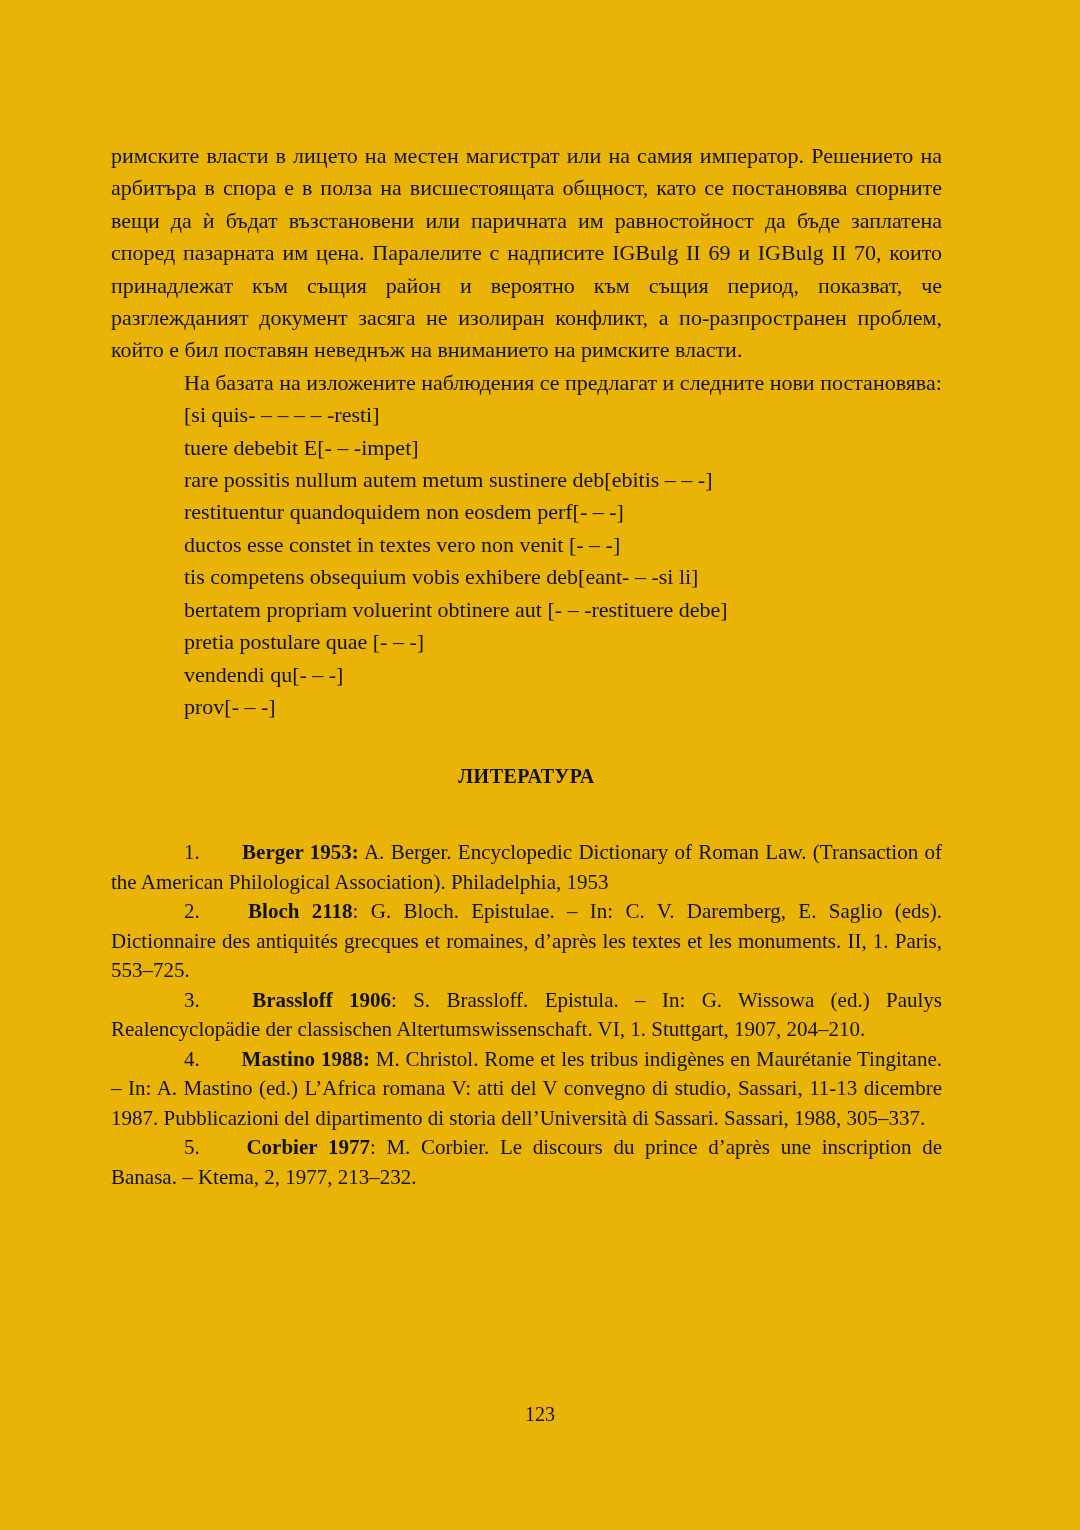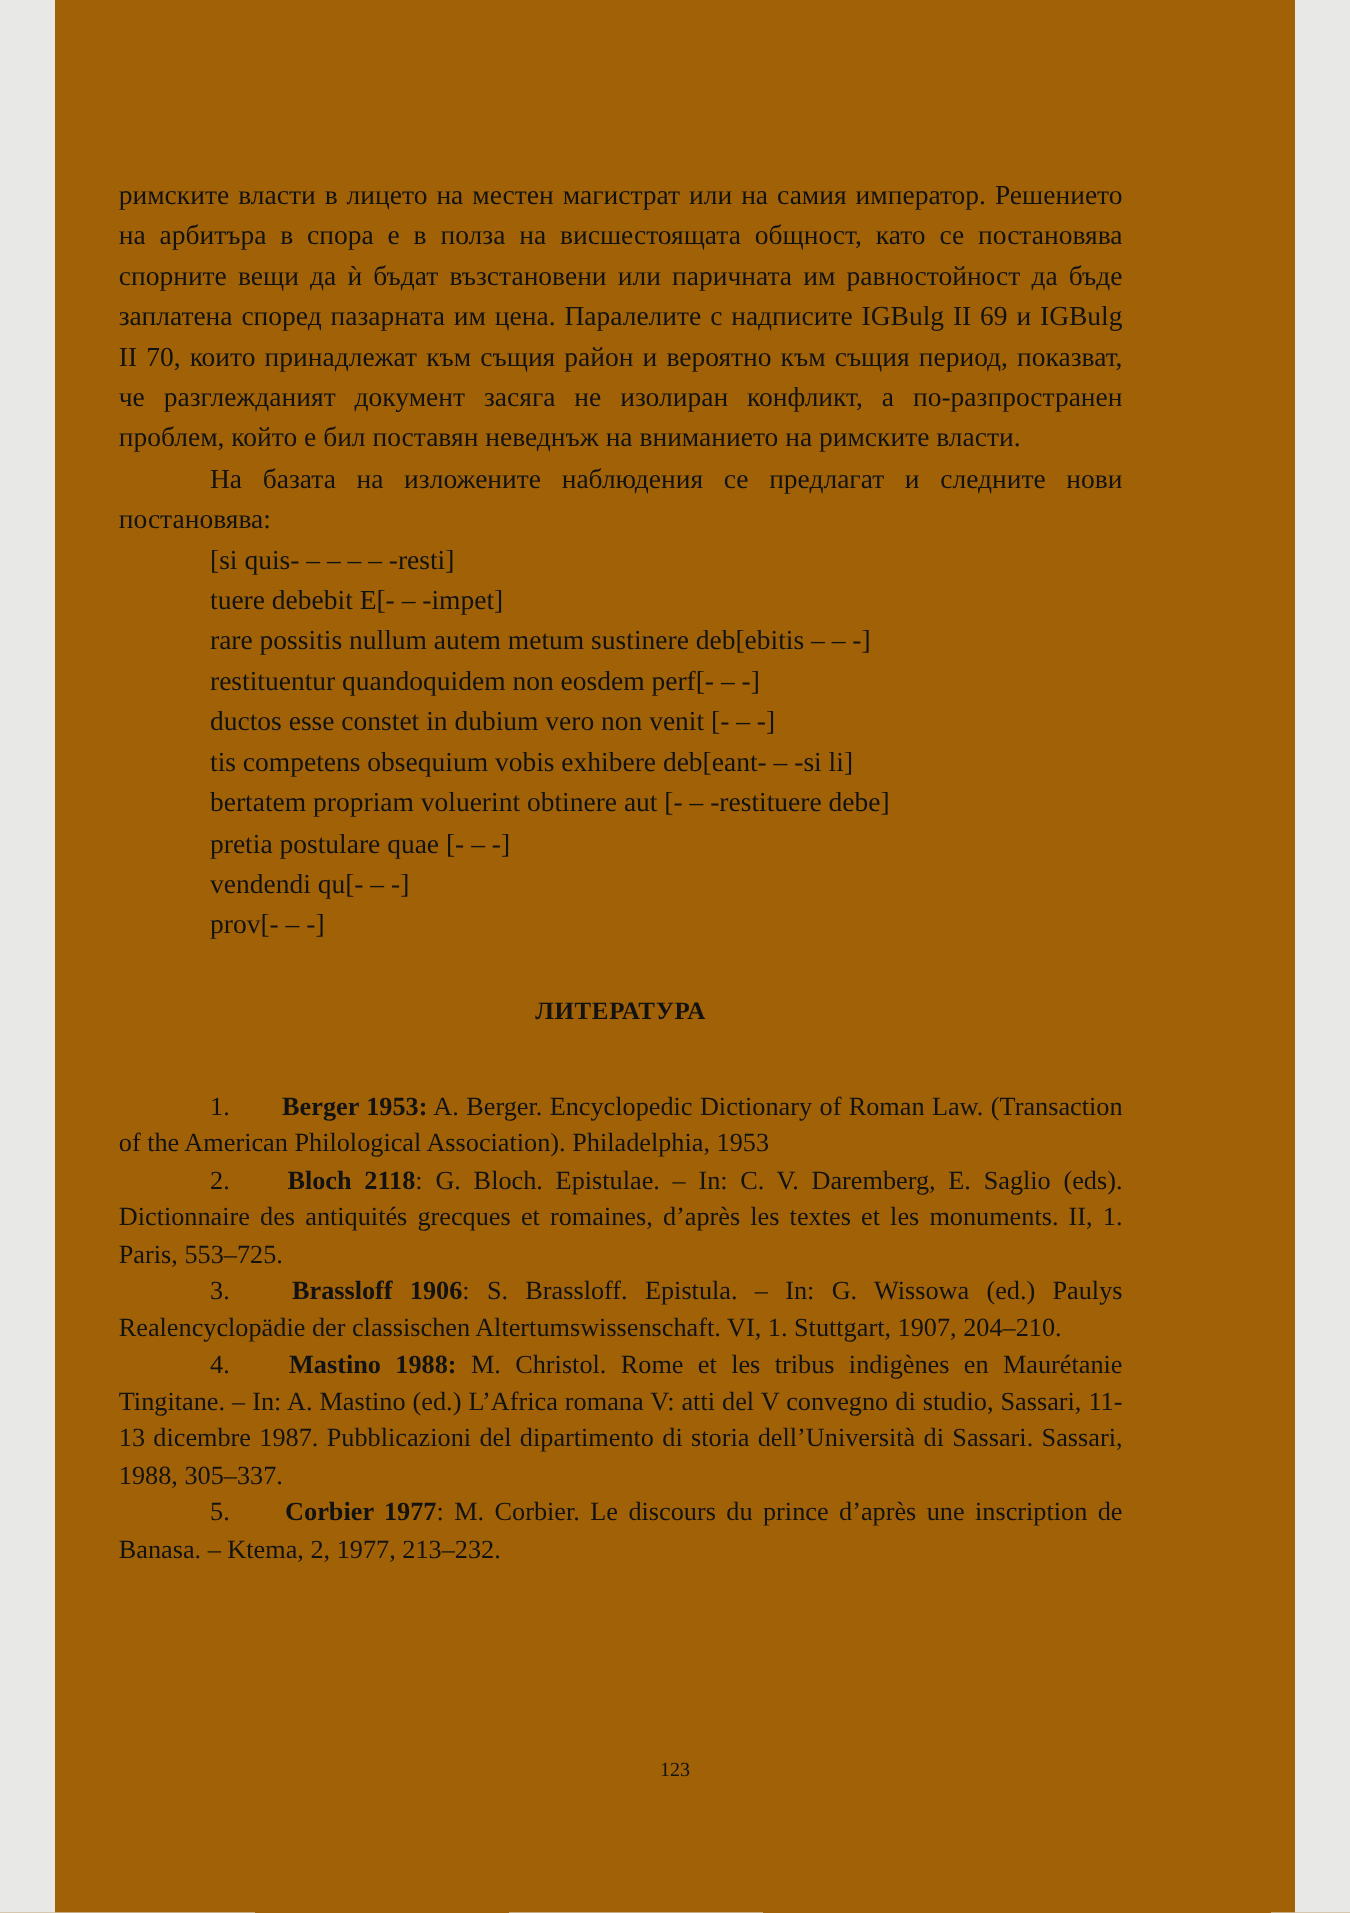--- a/index.html
+++ b/index.html
@@ -2,26 +2,26 @@
 <html><head>
 <meta charset="utf-8">
 <style>
   html, body {
     margin: 0;
     padding: 0;
     background: #e8e8e6;
   }
   .page {
     position: relative;
-    width: 992px;
+    width: 1080px;
     height: 1530px;
     margin: 0 auto;
-    background: #a16207;
+    background: #eab308;
     box-sizing: border-box;
-    padding: 140px 138px 0 51px;
+    padding: 140px 138px 0 111px;
     font-family: "Liberation Serif", "DejaVu Serif", serif;
     color: #121212;
     overflow: hidden;
   }
   .para {
     margin: 0;
     font-size: 22px;
     line-height: 32.4px;
     text-align: justify;
   }
@@ -54,39 +54,39 @@
   .biblio-entry b {
     font-weight: bold;
     margin-left: 36px;
   }
   .page-number {
     position: absolute;
     left: 0;
     bottom: 104px;
     width: 100%;
     text-align: center;
-    font-size: 16px;
+    font-size: 20px;
     color: #121212;
   }
 </style>
 </head>
 <body>
 
 <div class="page">
 
   <p class="para">римските власти в лицето на местен магистрат или на самия император. Решението на арбитъра в спора е в полза на висшестоящата общност, като се постановява спорните вещи да ѝ бъдат възстановени или паричната им равностойност да бъде заплатена според пазарната им цена. Паралелите с надписите IGBulg II 69 и IGBulg II 70, които принадлежат към същия район и вероятно към същия период, показват, че разглежданият документ засяга не изолиран конфликт, а по-разпространен проблем, който е бил поставян неведнъж на вниманието на римските власти.</p>
 
   <p class="para indent">На базата на изложените наблюдения се предлагат и следните нови постановява:</p>
 
   <div class="latin-block">
     <p class="latin-line">[si quis- – – – – -resti]</p>
     <p class="latin-line">tuere debebit E[- – -impet]</p>
     <p class="latin-line">rare possitis nullum autem metum sustinere deb[ebitis – – -]</p>
     <p class="latin-line">restituentur quandoquidem non eosdem perf[- – -]</p>
-    <p class="latin-line">ductos esse constet in dubium vero non venit [- – -]</p>
+    <p class="latin-line">ductos esse constet in textes vero non venit [- – -]</p>
     <p class="latin-line">tis competens obsequium vobis exhibere deb[eant- – -si li]</p>
     <p class="latin-line">bertatem propriam voluerint obtinere aut [- – -restituere debe]</p>
     <p class="latin-line">pretia postulare quae [- – -]</p>
     <p class="latin-line">vendendi qu[- – -]</p>
     <p class="latin-line">prov[- – -]</p>
   </div>
 
   <h2 class="biblio-heading">ЛИТЕРАТУРА</h2>
 
   <div class="biblio">

